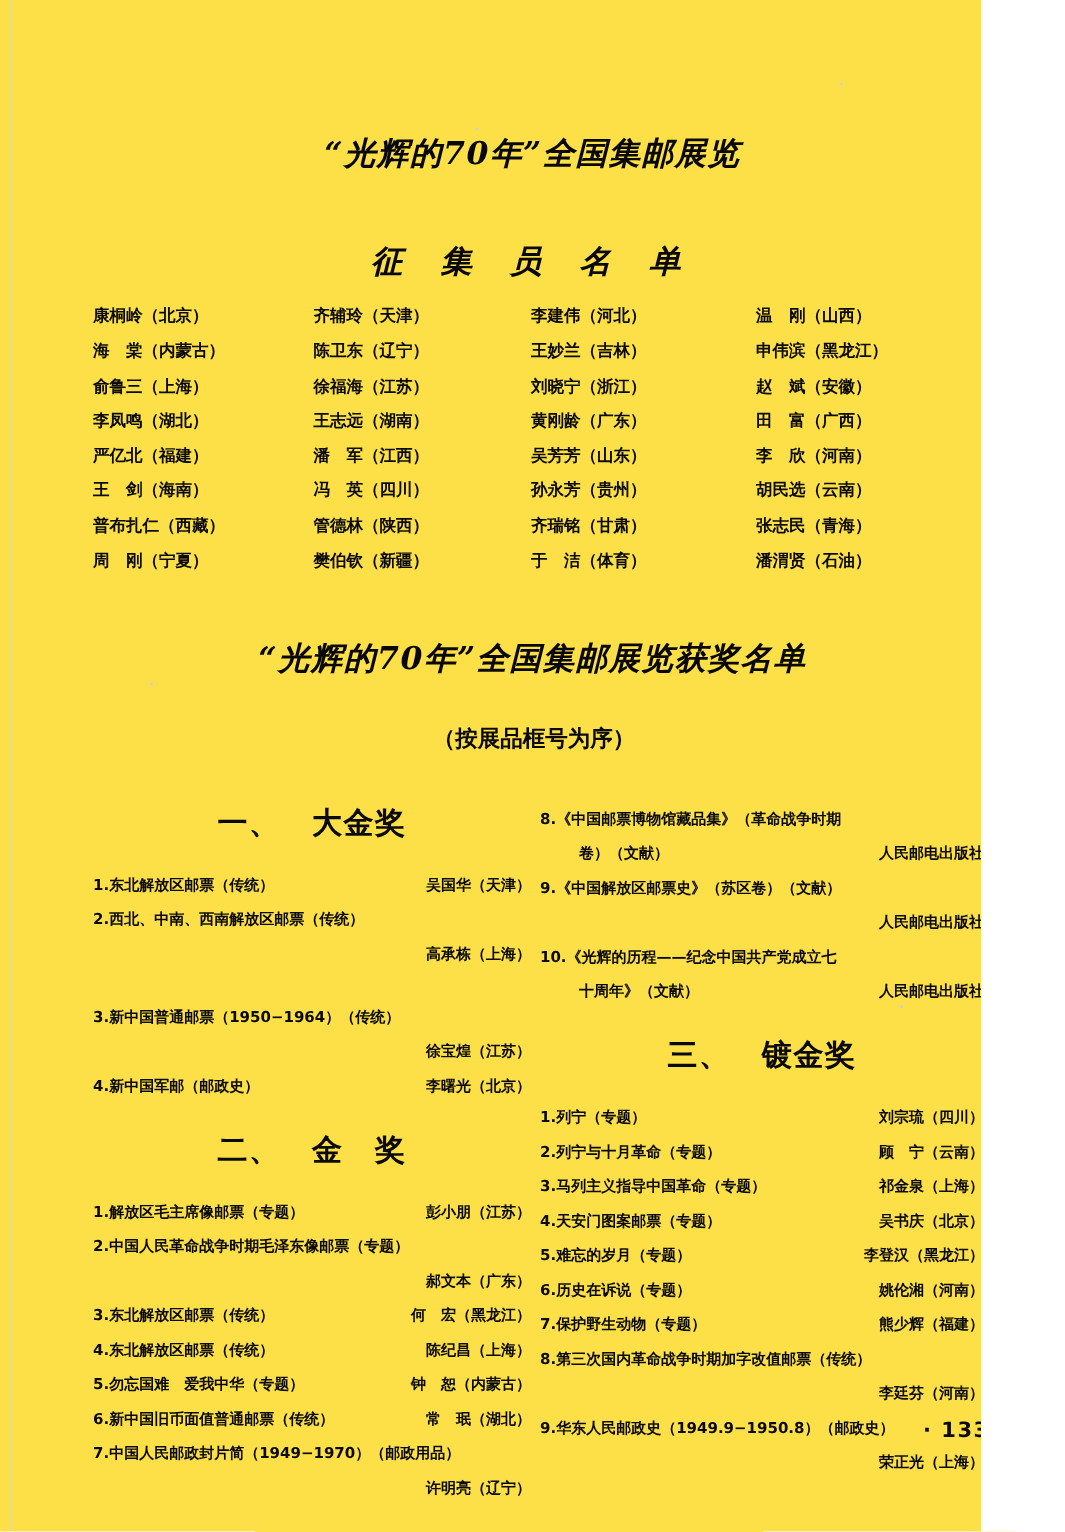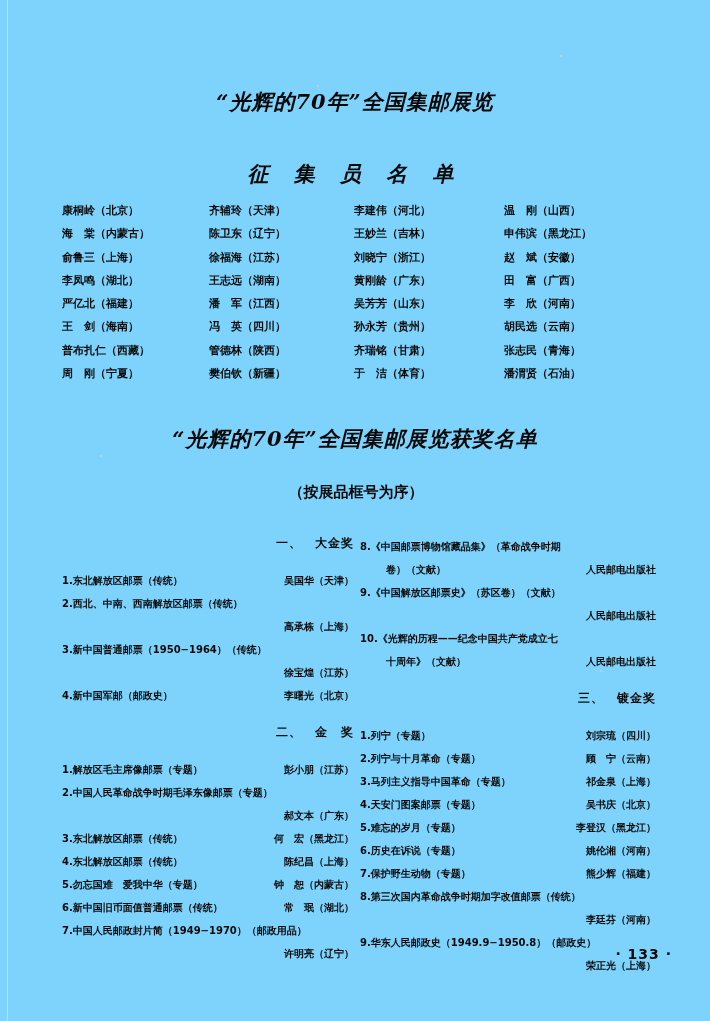--- a/index.html
+++ b/index.html
@@ -3,23 +3,23 @@
 <meta charset="utf-8">
 <title>光辉的70年 全国集邮展览</title>
 <style>
   html, body {
     margin: 0;
     padding: 0;
     background: #ffffff;
   }
   #page {
     position: relative;
-    width: 710px;
+    width: 654px;
     height: 1021px;
-    background: #7dd3fc;
+    background: #fde047;
     overflow: hidden;
     font-family: "DejaVu Sans", "Liberation Sans", sans-serif;
     color: #0a0a0a;
   }
   
   .scan-edge {
     position: absolute;
     left: 7px;
     top: 0;
     width: 1px;
@@ -85,22 +85,22 @@
 
   
   .award-col {
     position: absolute;
     top: 535px;
   }
   #award-col-left  { left: 62px;  width: 292px; }
   #award-col-right { left: 360px; width: 296px; }
 
   .award-heading {
-    text-align: right;
-    font-size: 12px;
+    text-align: center;
+    font-size: 20px;
     font-weight: bold;
     margin: 0;
     padding: 0;
     font-family: "DejaVu Sans", "Liberation Sans", sans-serif;
     letter-spacing: 1px;
   }
   .award-entry {
     font-size: 10px;
     font-weight: bold;
     line-height: 23px;
@@ -216,21 +216,21 @@
         <div class="entry-split">
           <span class="entry-title">1.东北解放区邮票（传统）</span>
           <span class="entry-person">吴国华（天津）</span>
         </div>
       </div>
       <div class="award-entry">
         <div style="white-space: pre;">2.西北、中南、西南解放区邮票（传统）</div>
         <div class="entry-person-right">高承栋（上海）</div>
       </div>
       <div class="award-entry">
-        <div style="white-space: pre;">3.新中国普通邮票（1950−1964）（传统）</div>
+        <div style="white-space: pre; margin-top: 19px;">3.新中国普通邮票（1950−1964）（传统）</div>
         <div class="entry-person-right">徐宝煌（江苏）</div>
       </div>
       <div class="award-entry">
         <div class="entry-split">
           <span class="entry-title">4.新中国军邮（邮政史）</span>
           <span class="entry-person">李曙光（北京）</span>
         </div>
       </div>
       <div class="spacer-md"></div>
       <div class="award-heading">二、　金　奖</div>

